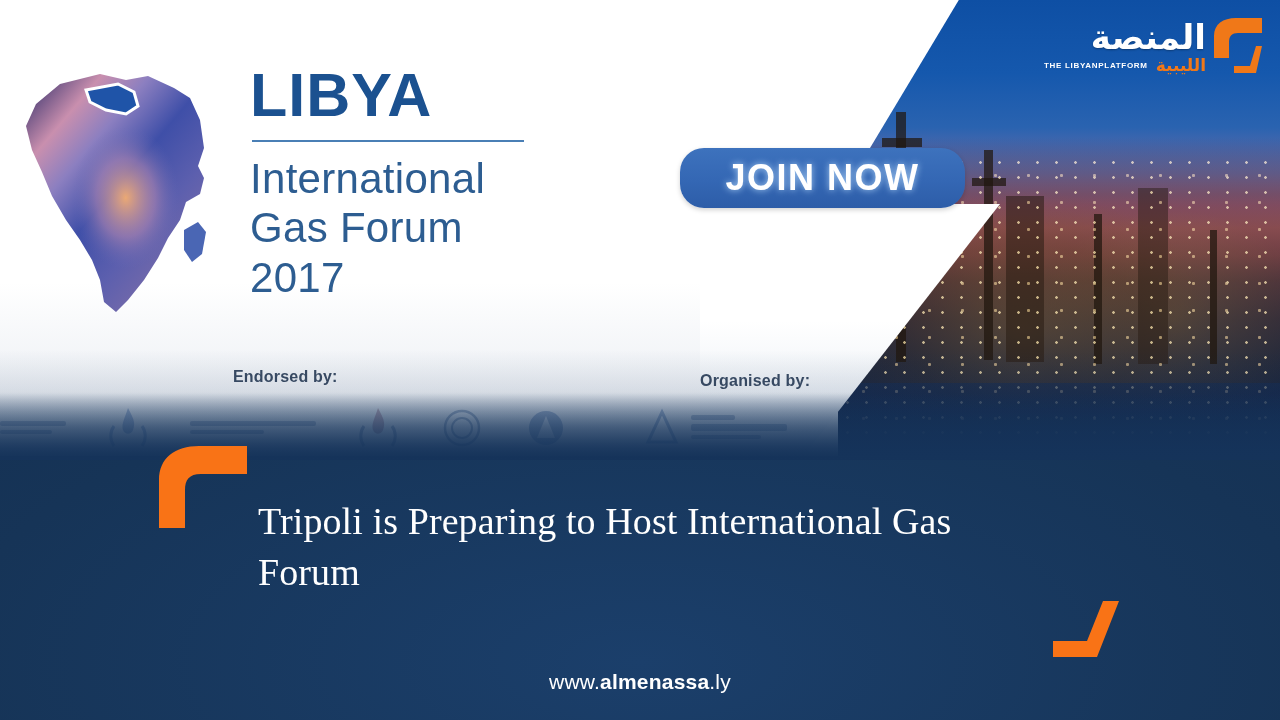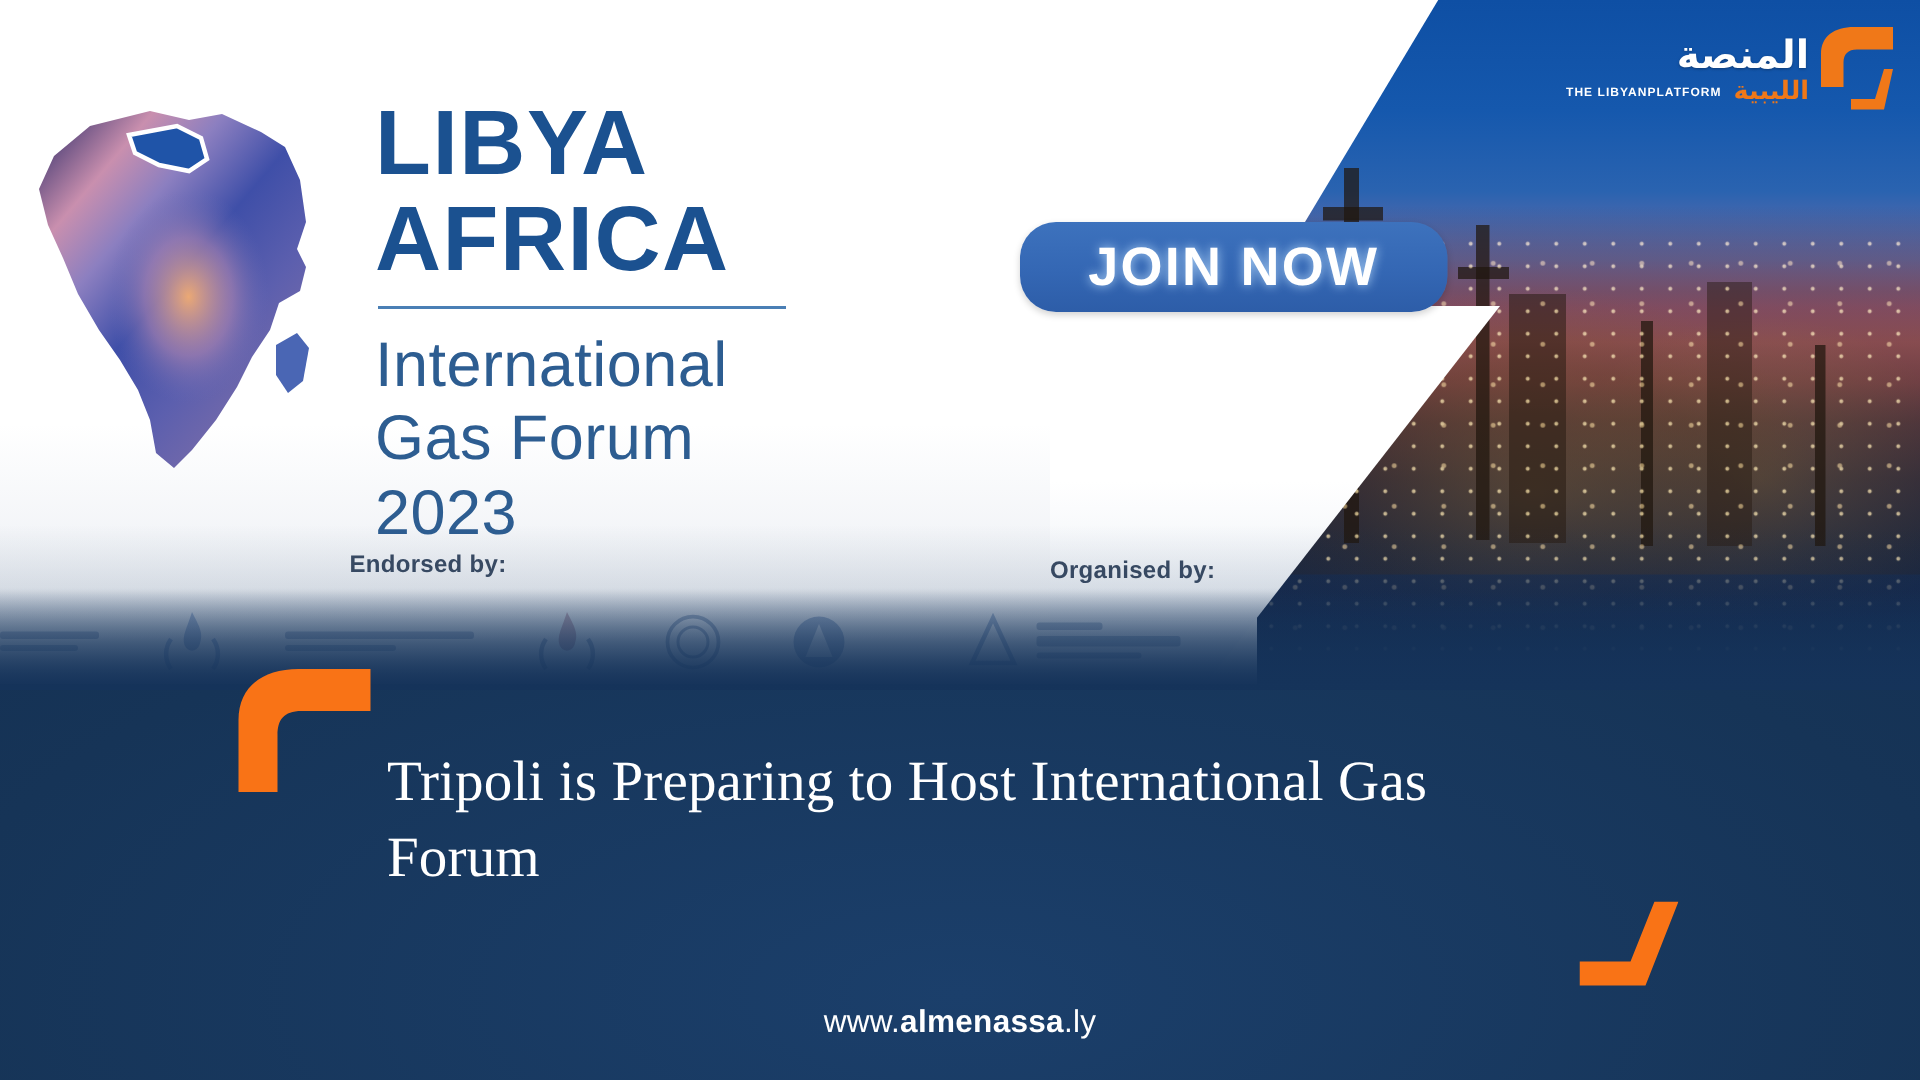--- a/index.html
+++ b/index.html
@@ -212,21 +212,21 @@
     width:232px; height:78px;
     z-index:10;
     display:flex; align-items:center; justify-content:flex-end;
   }
   .brand-text {
     display:flex; flex-direction:column; align-items:flex-end;
     margin-right:6px;
   }
   .brand-ar-main {
     font-family:"DejaVu Sans", sans-serif;
-    font-size:26px; font-weight:700; color:#ffffff;
+    font-size:34px; font-weight:700; color:#ffffff;
     line-height:1; direction:rtl;
     text-shadow:0 1px 2px rgba(0,0,0,.3);
   }
   .brand-row2 {
     display:flex; align-items:center; gap:8px; margin-top:3px;
   }
   .brand-ar-sub {
     font-family:"DejaVu Sans", sans-serif;
     font-size:17px; font-weight:700; color:#f07818;
     line-height:1; direction:rtl;text-align:right;
@@ -292,24 +292,23 @@
                  L196,116 L192,132 L178,140 L172,158 L160,176 L150,196 L136,218 L120,238
                  L108,250 L96,240 L92,218 L84,198 L72,178 L58,158 L44,134 L34,110
                  L24,88 L18,64 L28,42 Z" fill="url(#afglow)"></path>
         <path d="M176,168 L190,160 L198,170 L194,192 L184,200 L176,188 Z" fill="#4a66b4"></path>
         <path d="M78,28 L110,22 L126,30 L130,44 L118,52 L98,48 L82,40 Z" fill="#1f54a8" stroke="#ffffff" stroke-width="3"></path>
       </svg>
     </div>
 
     <div class="wordmark">
       <div class="wm-line1">LIBYA</div>
-      <div class="wm-line2">AFRICA</div>
       <div class="wm-rule"></div>
       <div class="wm-sub1">International</div>
-      <div class="wm-sub2">Gas Forum 2023</div>
+      <div class="wm-sub2">Gas Forum 2017</div>
     </div>
 
     <div class="credit-label cred-endorsed">Endorsed by:</div>
     <div class="credit-label cred-organised">Organised by:</div>
 
     <div class="logo-strip strip-a">
       <div class="mini-logo">
         <div class="mini-text">
           <div class="mini-bar" style="width:66px;"></div>
           <div class="mini-bar" style="width:52px; height:4px;"></div>

